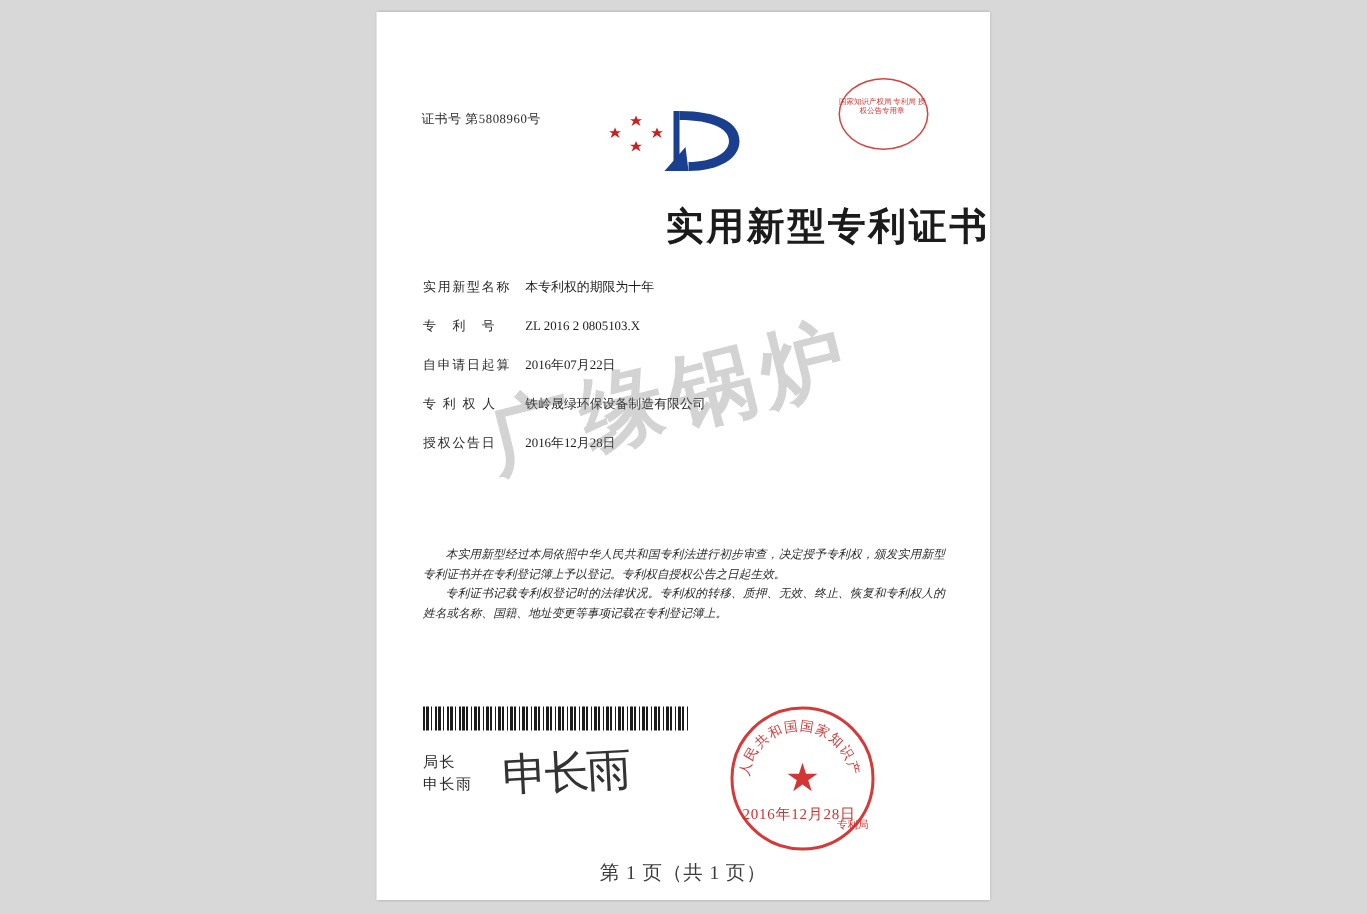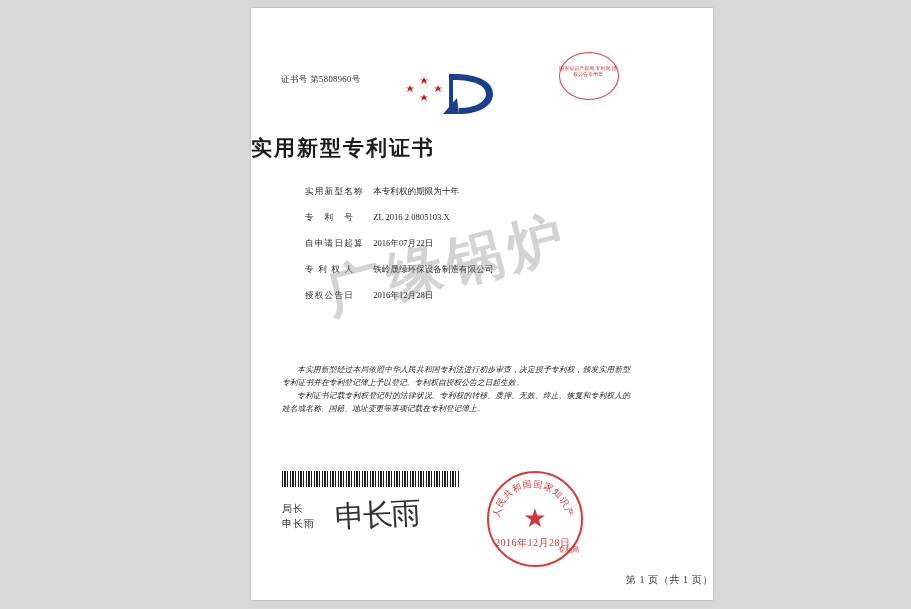--- a/index.html
+++ b/index.html
@@ -16,21 +16,21 @@
   #page {
     position: relative;
     width: 911px;
     height: 609px;
   }
   
   .sheet {
     position: absolute;
     left: 251px;
     top: 8px;
-    width: 462px;
+    width: 409px;
     height: 592px;
     background: #ffffff;
     box-shadow: 0 0 2px rgba(0,0,0,0.25);
   }
   .sheet-inner {
     position: absolute;
     left: 0; top: 0; right: 0; bottom: 0;
     overflow: hidden;
   }
   
@@ -51,47 +51,47 @@
     width: 120px;
     height: 52px;
   }
   .logo svg { display: block; }
   
   .main-title {
     position: absolute;
     left: 0;
     right: 0;
     top: 126px;
-    text-align: left;
-    font-size: 21px;
+    text-align: right;
+    font-size: 25px;
     font-weight: bold;
     letter-spacing: 2px;
     color: #1b1b1b;
     font-family: "Liberation Serif", serif;
+    padding-left: 48px;
   }
   
   .fields {
     position: absolute;
     left: 31px;
     top: 178px;
     width: 350px;
   }
   .field-row {
     position: relative;
     height: 26px;
     font-size: 8.6px;
     color: #2a2a2a;
     white-space: nowrap;
   }
   .field-label {
     display: inline-block;
     width: 66px;
     letter-spacing: 1.2px;
     color: #2a2a2a;
-    margin-left: 23px;
   }
   .field-value {
     display: inline-block;
     color: #1e1e1e;
   }
   
   .body-text {
     position: absolute;
     left: 31px;
     top: 356px;
@@ -235,22 +235,22 @@
     color: #cf1f1f;
     letter-spacing: 0.5px;
     opacity: 0.92;
     white-space: nowrap;
   }
   
   .page-footer {
     position: absolute;
     left: 0; right: 0;
     top: 565px;
-    text-align: right;
-    font-size: 10px;
+    text-align: center;
+    font-size: 13px;
     color: #3a3a3a;
     letter-spacing: 0.6px;
   }
   
   .watermark {
     position: absolute;
     left: 128px;
     top: 228px;
     width: 640px;
     transform: rotate(-14deg);

